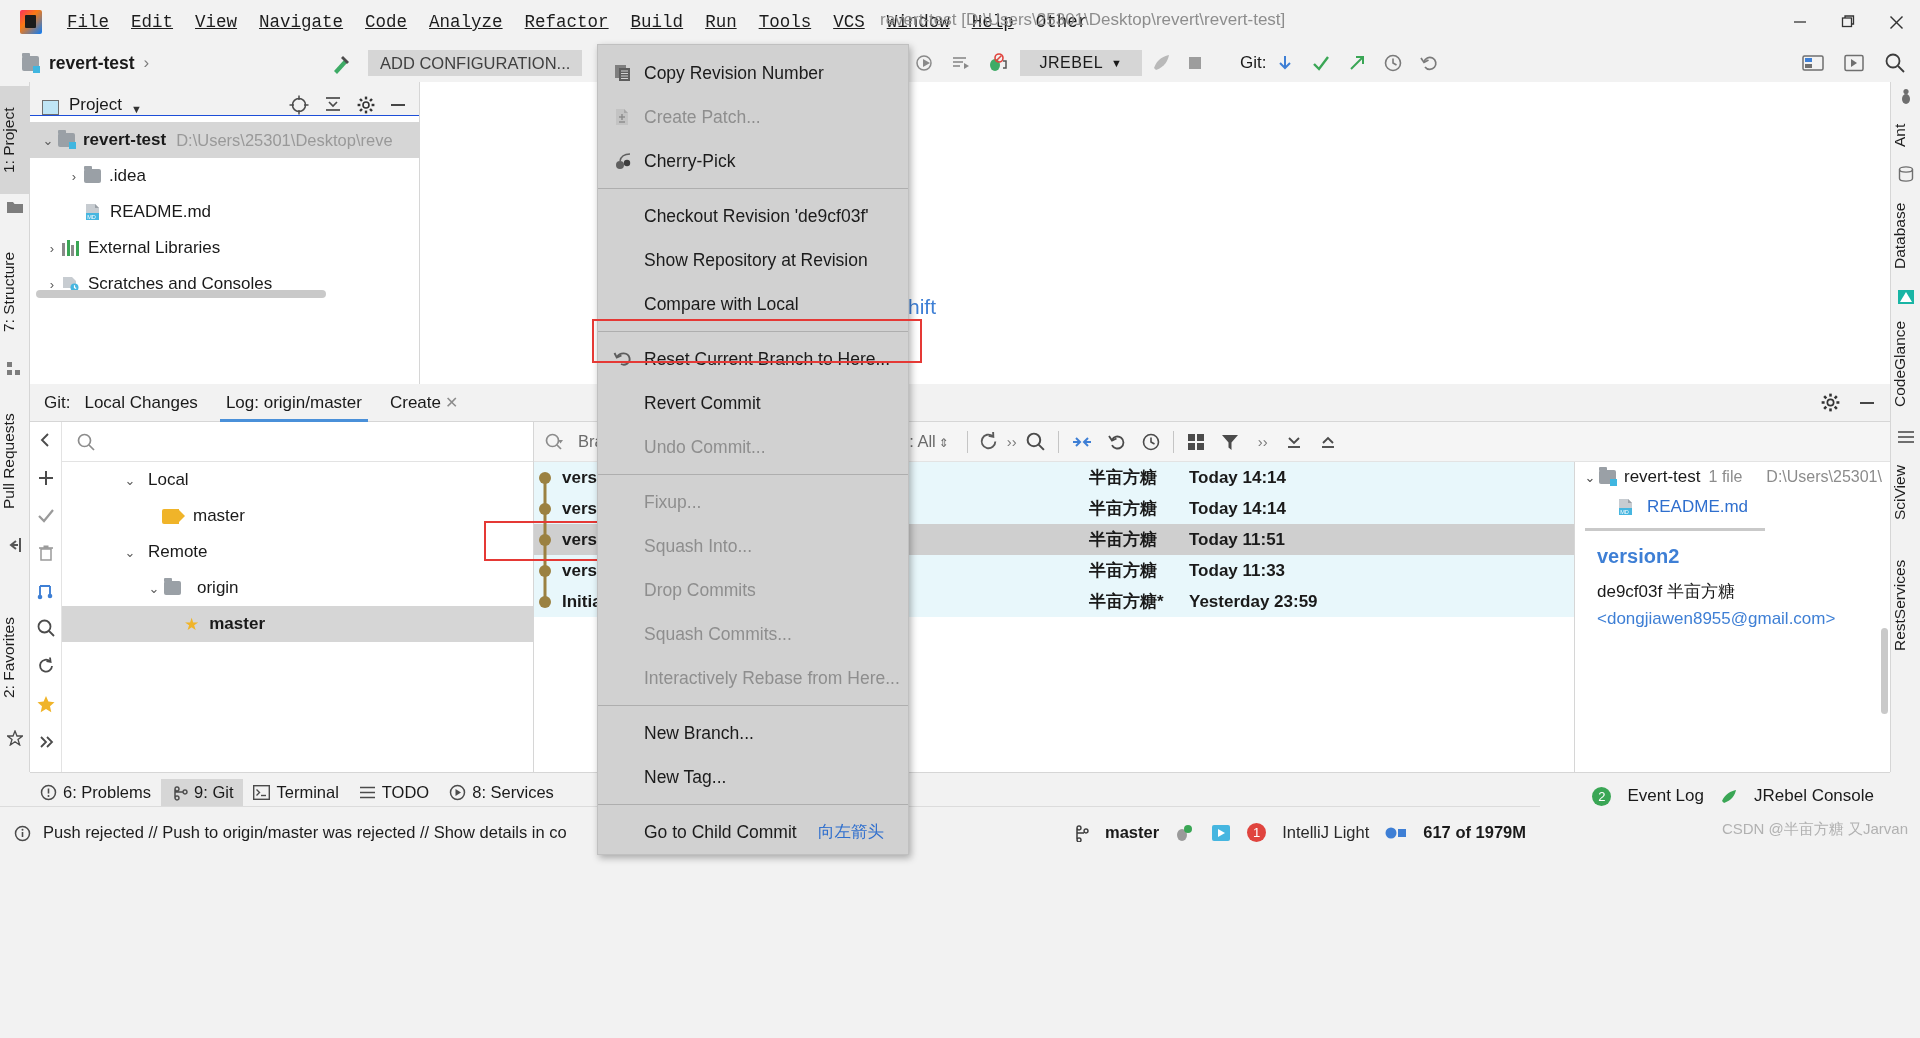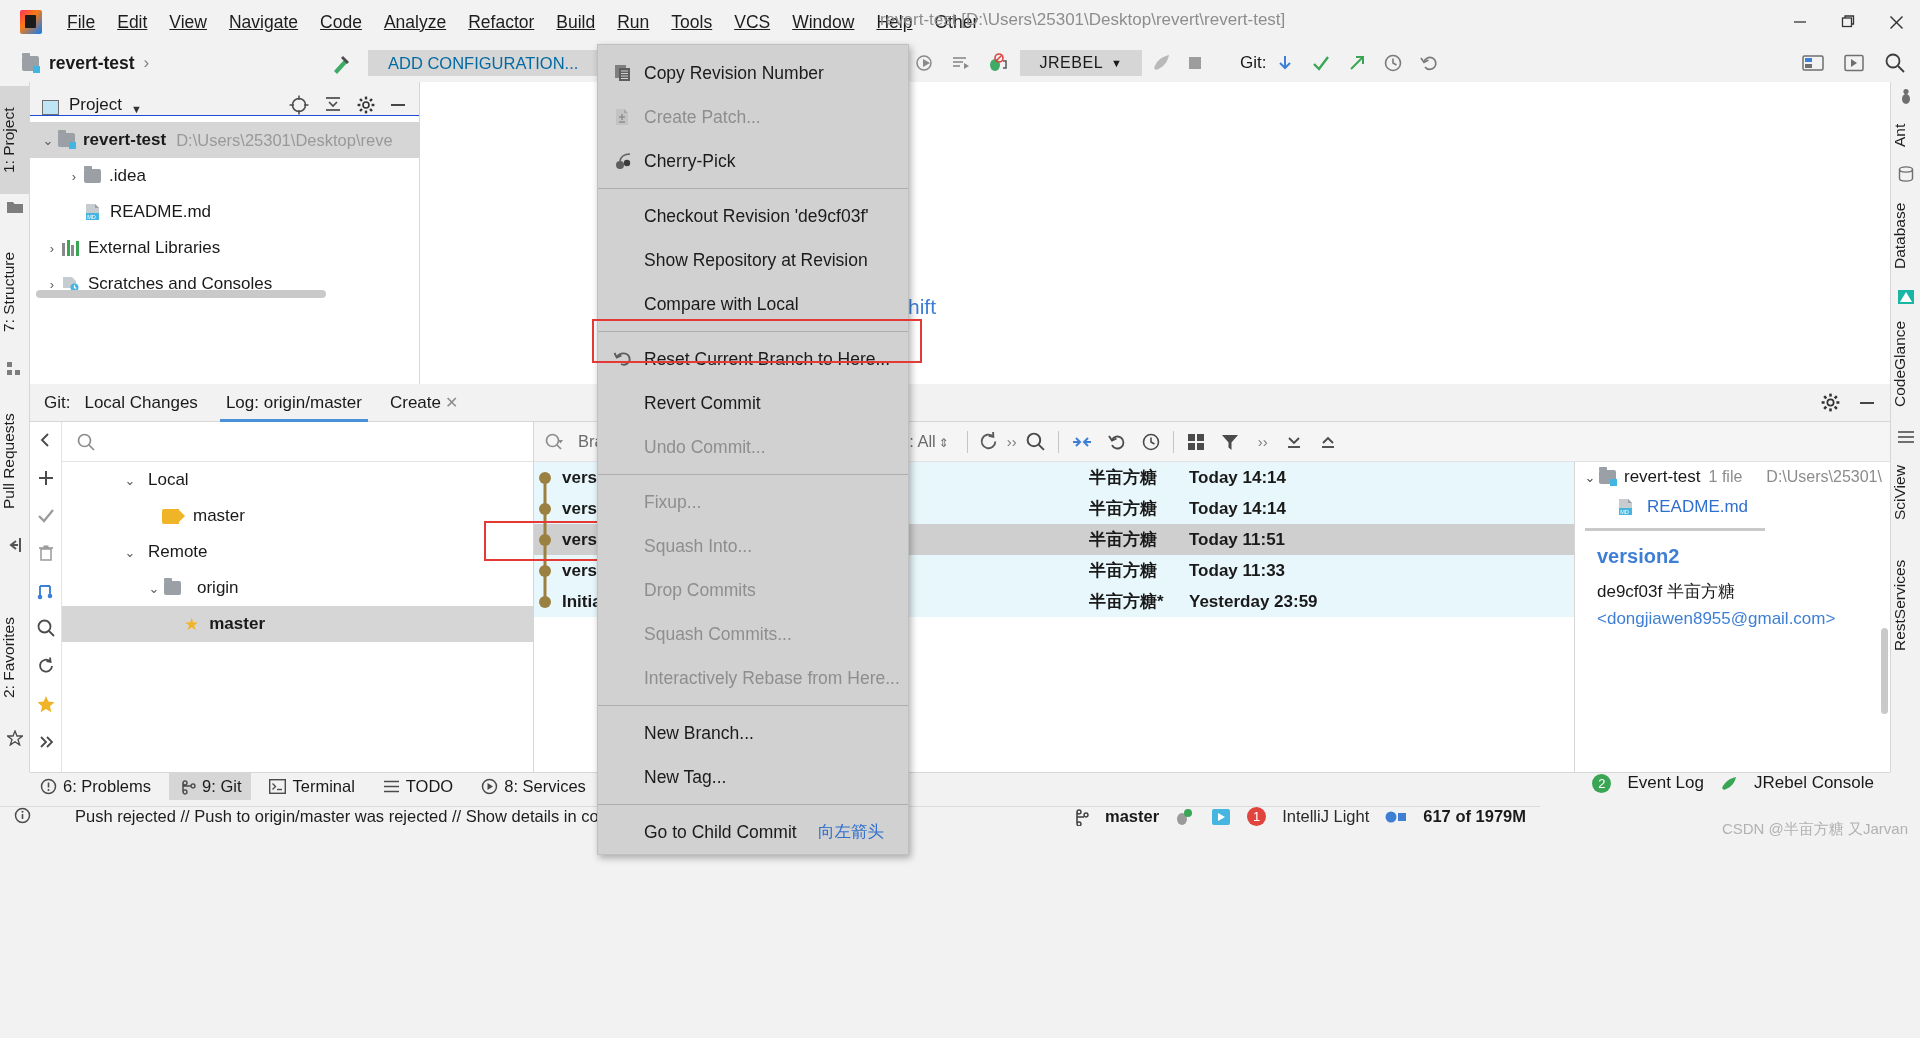--- a/index.html
+++ b/index.html
@@ -23,20 +23,21 @@
     border-radius:2px; position:relative;
   }
   .ij-logo::after{
     content:""; position:absolute; left:5px; top:5px; width:11px;height:13px;
     background:#1b1b1b; border-radius:1px;
   }
   .menubar { display:flex; align-items:center; gap:0px; }
   .menu-item {
     padding:4px 11px; font-size:17.5px; color:#1d1d1d; cursor:default;
     white-space:nowrap;
+    font-family:Liberation Mono, monospace;
   }
   .menu-item u { text-decoration:underline; }
   .win-title {
     position:absolute; left:880px; top:10px;
     font-size:17px; color:#8d8d8d; white-space:nowrap;
   }
   .win-btns {
     position:absolute; right:0; top:0; height:44px; display:flex; align-items:center;
   }
   .win-btn { width:48px;height:44px;display:flex;align-items:center;justify-content:center;color:#333; }
@@ -52,22 +53,22 @@
   }
   .crumb-folder::before{content:"";position:absolute;left:0;top:-3px;width:8px;height:4px;background:#9aa0a6;border-radius:1px;}
   .crumb-folder::after{content:"";position:absolute;right:-1px;bottom:-2px;width:7px;height:7px;background:#40b6e0;}
   .crumb-name{ font-weight:bold; font-size:17.5px; margin-left:10px; }
   .crumb-sep{ color:#7d7d7d; margin-left:9px; font-size:17px;}
   .hammer {
     position:absolute; left:330px; top:9px; width:20px;height:20px;
   }
   .add-config {
     position:absolute; left:368px; top:6px; height:26px;
-    background:#d6d6d6; display:flex;align-items:center; padding:0 20px;
-    font-size:16.5px; color:#0369a1; white-space:nowrap;
+    background:#d6d6d6; display:flex;align-items:center; padding:0 12px;
+    font-size:16.5px; color:#404040; white-space:nowrap;
   }
   .tb-icons { position:absolute; left:915px; top:0; height:38px; display:flex;align-items:center; gap:16px;}
   .jrebel-box {
     position:absolute; left:1020px; top:6px; width:122px;height:26px;
     background:#d6d6d6; display:flex;align-items:center;justify-content:center;
     font-size:16px; letter-spacing:.5px;
   }
   .tb-right { position:absolute; left:1150px; top:0; height:38px; display:flex;align-items:center;gap:14px;}
   .git-label { position:absolute; left:1240px; top:9px; font-size:17px;}
   .git-icons { position:absolute; left:1275px; top:0;height:38px;display:flex;align-items:center;gap:16px;}
@@ -196,37 +197,36 @@
   .dp-file{ color:#2f6fce; margin-left:4px;}
   .dp-split{ height:3px; background:#c9c9c9; margin:6px 10px 0 10px; width:180px;}
   .dp-msg{ color:#3e7fd5; font-size:20px; font-weight:bold; padding:14px 0 0 22px;}
   .dp-hash{ font-size:17px; padding:12px 0 0 22px; }
   .dp-mail{ font-size:17px; color:#3e7fd5; padding:6px 0 0 22px; }
   .dp-scroll{ position:absolute; right:2px; top:166px; width:7px; height:86px; background:#c9c9c9; border-radius:4px;}
 
   
   .bottom-tabs{
     position:absolute; left:30px; top:772px; width:1860px; height:34px;
-    background:#f2f2f2; display:flex; align-items:flex-start; gap:8px;
+    background:#f2f2f2; display:flex; align-items:flex-end; gap:0;
     border-top:1px solid #d6d6d6;
   }
   .btab{ display:flex;align-items:center;gap:6px; font-size:16.5px; padding:4px 10px; white-space:nowrap;}
   .btab.sel{ background:#d6d6d6;}
   .bt-right{ margin-left:auto; display:flex;align-items:center;gap:16px;padding-right:16px;}
   .evt-badge{
     background:#3aa655; color:#fff; border-radius:50%; width:19px;height:19px;
     display:flex;align-items:center;justify-content:center;font-size:13px;
   }
 
   
   .statusbar{
     position:absolute; left:0; top:806px; width:1540px; height:36px;
-    background:#f2f2f2; display:flex; align-items:flex-start; font-size:16.5px;
+    background:#f2f2f2; display:flex; align-items:flex-end; font-size:16.5px;
     border-top:1px solid #dcdcdc;
-    gap:32px;
   }
   .sb-msg{ margin-left:40px; color:#1d1d1d; white-space:nowrap;}
   .sb-right{ margin-left:auto; display:flex;align-items:center;gap:16px;padding-right:14px;white-space:nowrap;}
   .err-badge{ background:#e0443e;color:#fff;border-radius:50%;width:19px;height:19px;display:flex;align-items:center;justify-content:center;font-size:13px;}
   .watermark{ position:absolute; right:12px; top:820px; font-size:15px; color:#b1b1b1;}
 
   
   .ctxmenu{
     position:absolute; left:597px; top:44px; width:312px;
     background:#d1d1d1; box-shadow:2px 3px 7px rgba(0,0,0,.30);

